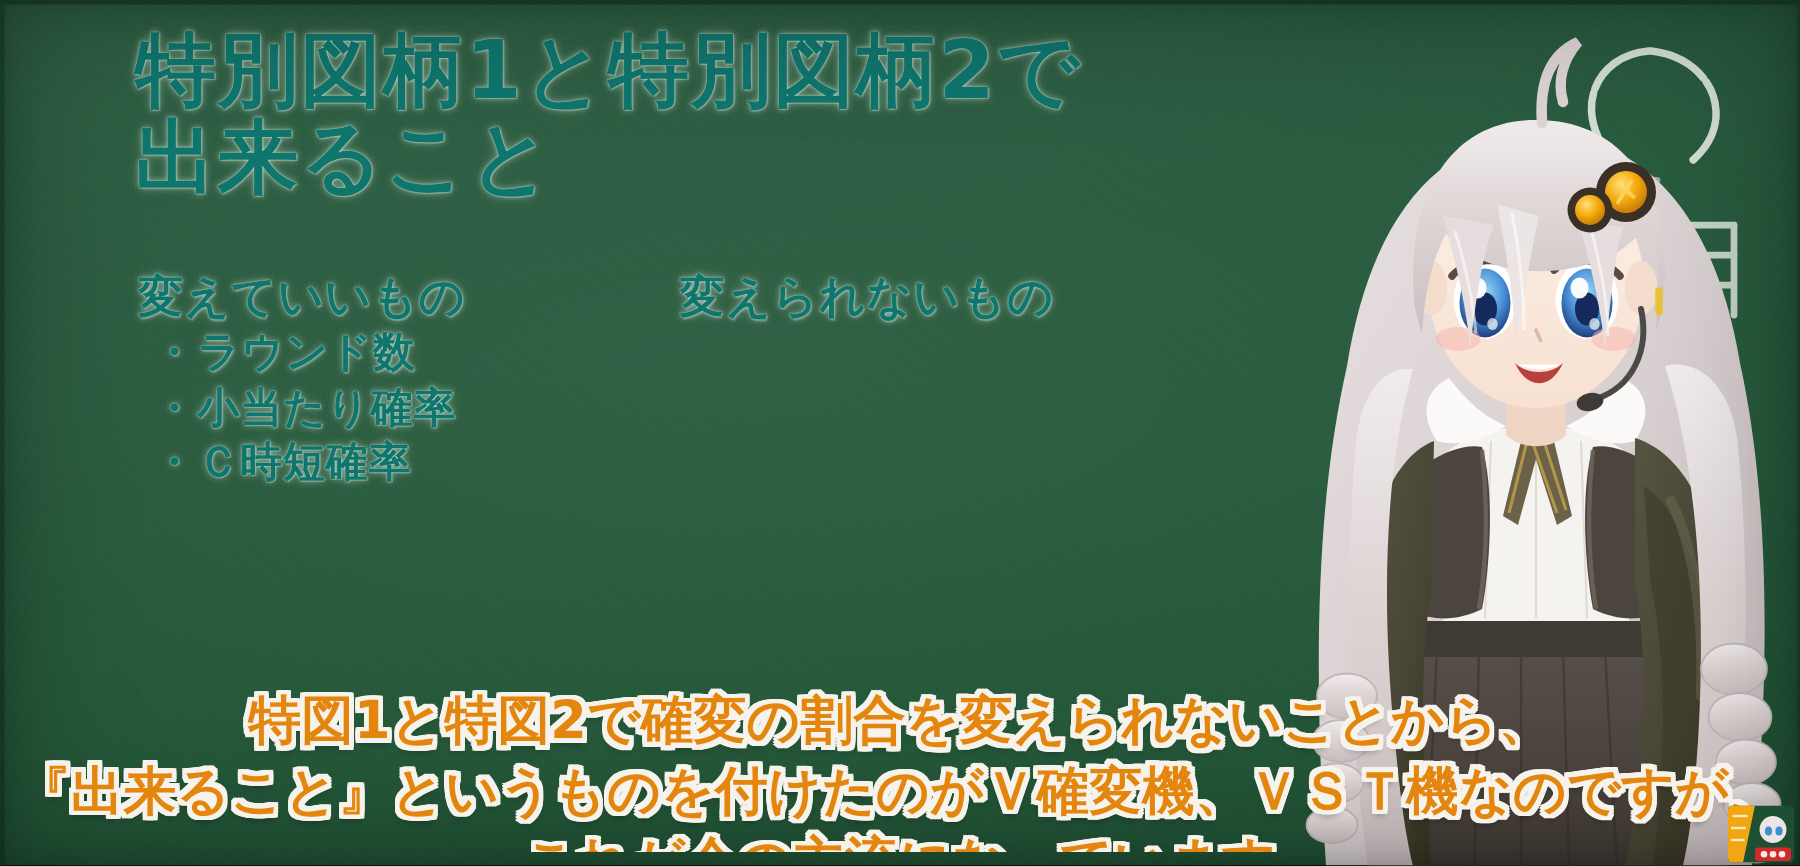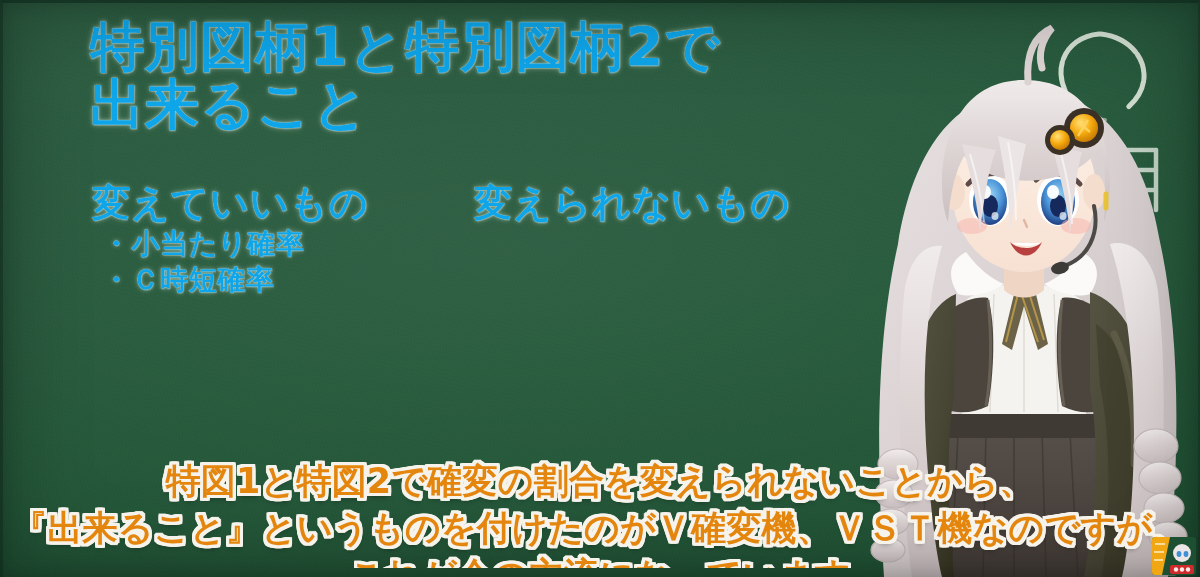--- a/index.html
+++ b/index.html
@@ -51,21 +51,21 @@
     inset: 0;
     border-top: 3px solid rgba(12,38,24,.55);
     border-left: 3px solid rgba(12,38,24,.42);
     border-right: 2px solid rgba(12,38,24,.30);
     box-sizing: border-box;
     pointer-events: none;
   }
 
   
   .chalk {
-    color: #0ea5e9;
+    color: #0f766e;
     text-shadow:
       0 0 1px rgba(238,243,234,.95),
       0 0 4px rgba(225,238,222,.50),
       0 0 9px rgba(200,225,198,.22),
       1px 1px 0 rgba(255,255,255,.18);
     letter-spacing: .02em;
   }
 
   #title {
     position: absolute;
@@ -75,24 +75,24 @@
     font-size: 54px;
     line-height: 1.08;
     font-weight: 700;
     white-space: pre-line;
   }
 
   .col {
     position: absolute;
   }
   #col-left  { left: 92px;  top: 183px; width: 350px; }
-  #col-right { left: 474px; top: 183px; width: 440px; }
+  #col-right { left: 453px; top: 183px; width: 440px; }
 
   .col-head {
-    font-size: 38px;
+    font-size: 30px;
     line-height: 1.08;
     font-weight: 600;
     margin-bottom: 2px;
   }
   .col-list {
     list-style: none;
     margin: 0;
     padding: 0 0 0 10px;
   }
   .col-list li {
@@ -202,20 +202,21 @@
       <path d="M56 10 L56 70"></path>
     </g>
   </svg>
 
   <div id="title" class="chalk">特別図柄1と特別図柄2で
 出来ること</div>
 
   <div class="col" id="col-left">
     <div class="col-head chalk">変えていいもの</div>
     <ul class="col-list">
+      <li class="chalk"><span class="bullet">・</span><span>ラウンド数</span></li>
       <li class="chalk"><span class="bullet">・</span><span>小当たり確率</span></li>
       <li class="chalk"><span class="bullet">・</span><span>Ｃ時短確率</span></li>
     </ul>
   </div>
 
   <div class="col" id="col-right">
     <div class="col-head chalk">変えられないもの</div>
   </div>
 
   <svg id="character" viewBox="0 0 372 583">

